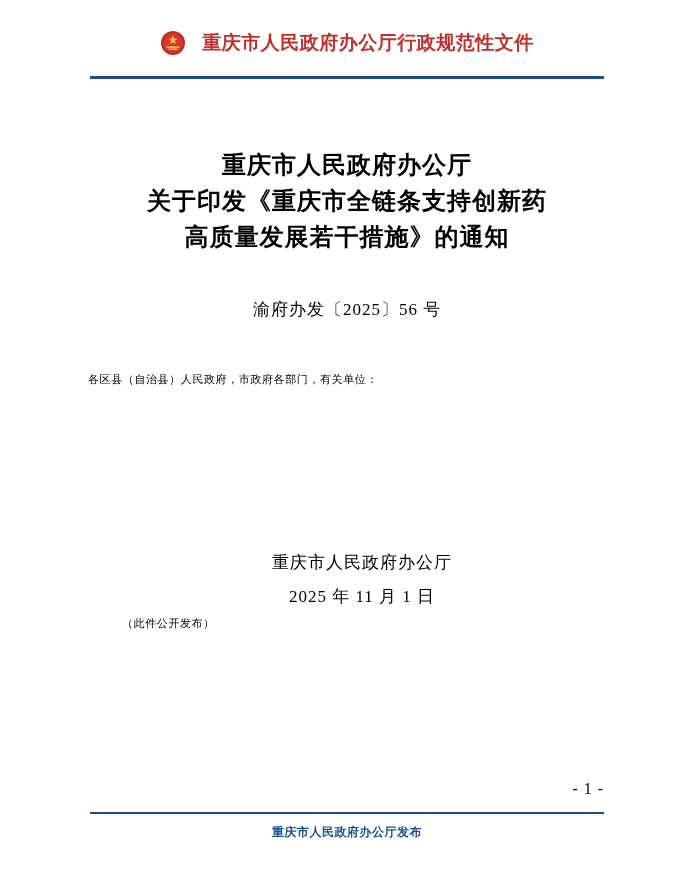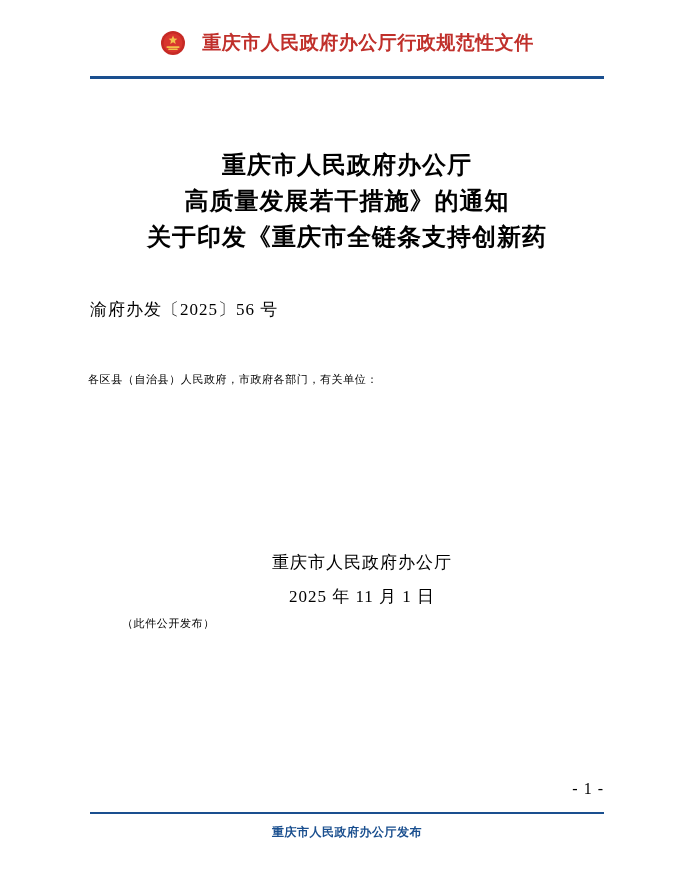--- a/index.html
+++ b/index.html
@@ -75,21 +75,21 @@
     letter-spacing: 1px;
     color: #000;
     white-space: nowrap;
   }
 
   .doc-number {
     position: absolute;
     top: 298px;
     left: 90px;
     width: 514px;
-    text-align: left;
+    text-align: center;
     font-size: 17px;
     letter-spacing: 1px;
   }
 
   
   .body-block {
     position: absolute;
     top: 362px;
     left: 88px;
     width: 518px;
@@ -177,22 +177,22 @@
         <rect x="6.5" y="16.2" width="13" height="1.7" rx="0.6" fill="#f2c14b"></rect>
         <rect x="8.2" y="18.4" width="9.6" height="1.5" rx="0.6" fill="#f2c14b"></rect>
       </svg>
     </span>
     <span class="header-title">重庆市人民政府办公厅行政规范性文件</span>
   </div>
   <div class="header-rule"></div>
 
   <div class="title-block">
     <div class="title-line">重庆市人民政府办公厅</div>
+    <div class="title-line">关于印发《重庆市全链条支持创新药</div>
     <div class="title-line">高质量发展若干措施》的通知</div>
-    <div class="title-line">关于印发《重庆市全链条支持创新药</div>
   </div>
 
   <div class="doc-number">渝府办发〔2025〕56 号</div>
 
   <div class="body-block">
     <p class="body-p">各区县（自治县）人民政府，市政府各部门，有关单位：</p>
   </div>
 
   <div class="sign-block">
     <div class="sign-line sign-org">重庆市人民政府办公厅</div>

